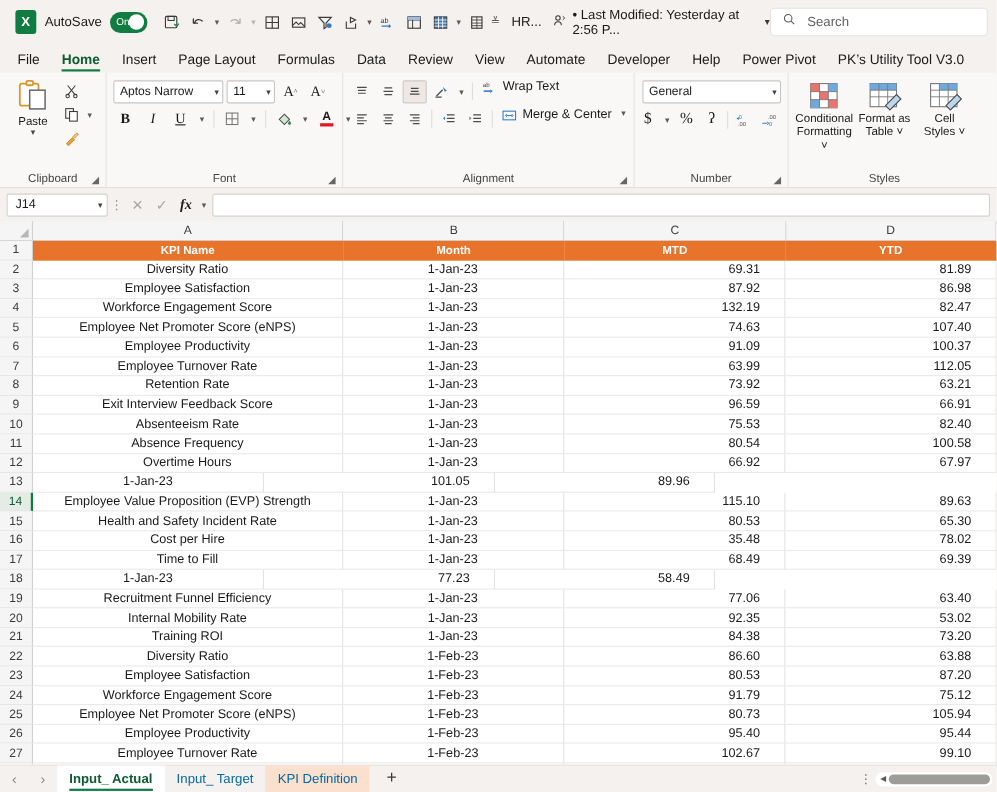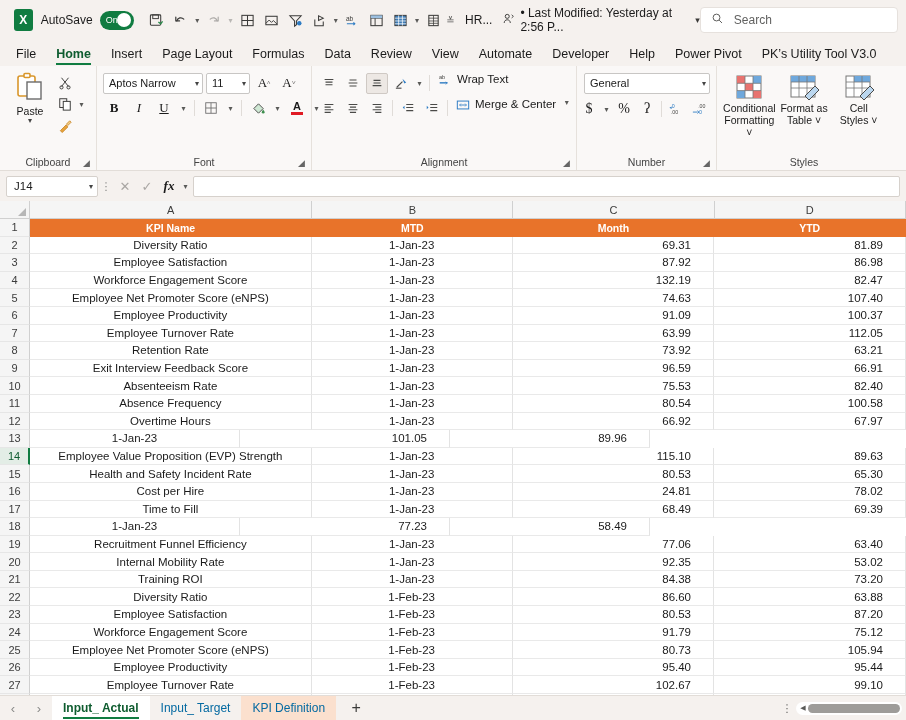--- a/index.html
+++ b/index.html
@@ -613,22 +613,22 @@
       <div class="ch" style="width:295px">A</div>
       <div class="ch" style="width:210px">B</div>
       <div class="ch" style="width:210px">C</div>
       <div class="ch" style="width:200px">D</div>
     </div>
     <div class="gridbody">
 
       <div class="row hdrrow">
         <div class="rh">1</div>
         <div class="cell" style="width:295px">KPI Name</div>
+        <div class="cell" style="width:210px">Month</div>
         <div class="cell" style="width:210px">MTD</div>
-        <div class="cell" style="width:210px">Month</div>
         <div class="cell" style="width:200px">YTD</div>
       </div>
       <div id="data-rows">
           <div class="row">
             <div class="rh">2</div>
             <div class="cell c-center" style="width: 295px;">Diversity Ratio</div>
             <div class="cell c-center" style="width: 210px;">1-Jan-23</div>
             <div class="cell c-right" style="width: 210px;">69.31</div>
             <div class="cell c-right" style="width: 200px;">81.89</div>
           </div>
@@ -719,21 +719,21 @@
             <div class="rh">15</div>
             <div class="cell c-center" style="width: 295px;">Health and Safety Incident Rate</div>
             <div class="cell c-center" style="width: 210px;">1-Jan-23</div>
             <div class="cell c-right" style="width: 210px;">80.53</div>
             <div class="cell c-right" style="width: 200px;">65.30</div>
           </div>
           <div class="row">
             <div class="rh">16</div>
             <div class="cell c-center" style="width: 295px;">Cost per Hire</div>
             <div class="cell c-center" style="width: 210px;">1-Jan-23</div>
-            <div class="cell c-right" style="width: 210px;">24.81</div>
+            <div class="cell c-right" style="width: 210px;">35.48</div>
             <div class="cell c-right" style="width: 200px;">78.02</div>
           </div>
           <div class="row">
             <div class="rh">17</div>
             <div class="cell c-center" style="width: 295px;">Time to Fill</div>
             <div class="cell c-center" style="width: 210px;">1-Jan-23</div>
             <div class="cell c-right" style="width: 210px;">68.49</div>
             <div class="cell c-right" style="width: 200px;">69.39</div>
           </div>
           <div class="row">

